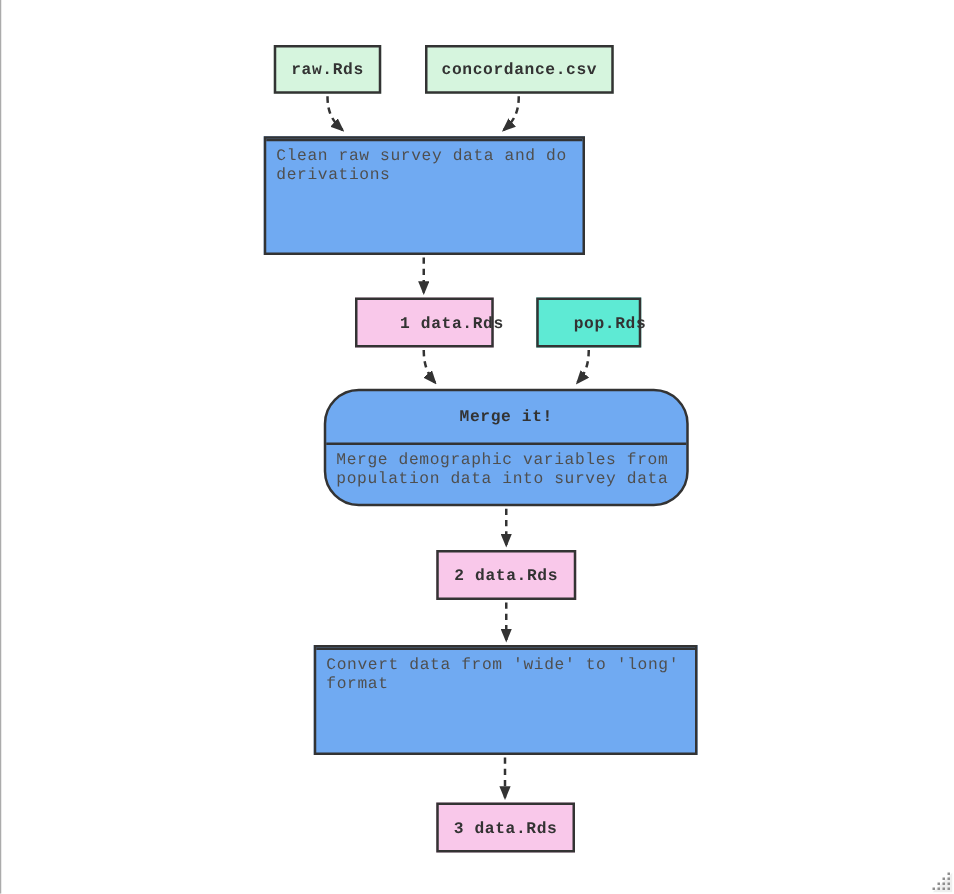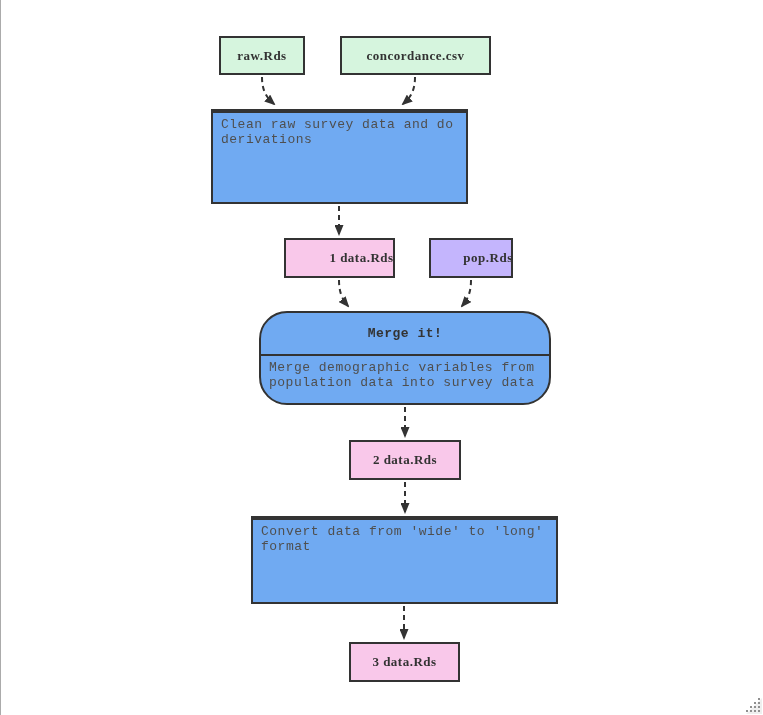--- a/index.html
+++ b/index.html
@@ -29,21 +29,21 @@
     stroke: var(--arrow, #333333);
     stroke-width: 2;
     stroke-dasharray: 5 4;
   }
   #arrowhead path { fill: var(--arrow, #333333); }
   .node {
     position: absolute;
     box-sizing: border-box;
     border: 2px solid var(--node-border, #333333);
   }
-  .node.data { display: flex; align-items: center; justify-content: center; font-family: Liberation Serif, serif; }
+  .node.data { display: flex; align-items: center; justify-content: center; }
   .node-label {
     font-size: 13px;
     font-weight: bold;
     letter-spacing: 0.5px;
     color: var(--title-text, #333333);
     white-space: nowrap;
   }
   .node.script { display: flex; flex-direction: column; }
   .node-title {
     display: flex;
@@ -102,21 +102,21 @@
       </div>
       <div class="node data" style="left: 339px; top: 36px; width: 151px; height: 39px; background: rgb(214, 245, 222);">
         <div class="node-label">concordance.csv</div>
       </div>
       <div class="node script" style="left: 210px; top: 109px; width: 257px; height: 95px; background: rgb(112, 170, 242);">
         <div class="node-desc">Clean raw survey data and do derivations</div>
       </div>
       <div class="node data" style="left: 283px; top: 238px; width: 111px; height: 40px; background: rgb(249, 200, 234); padding-left: 44px;">
         <div class="node-label">1 data.Rds</div>
       </div>
-      <div class="node data" style="left: 428px; top: 238px; width: 84px; height: 40px; background: #c4b5fd; padding-left: 34px;">
+      <div class="node data" style="left: 428px; top: 238px; width: 84px; height: 40px; background: #5eead4; padding-left: 34px;">
         <div class="node-label">pop.Rds</div>
       </div>
       <div class="node script" style="left: 258px; top: 311px; width: 292px; height: 94px; background: rgb(112, 170, 242); border-radius: 28px;">
         <div class="node-title" style="height: 41px;">Merge it!</div>
         <div class="node-desc">Merge demographic variables from population data into survey data</div>
       </div>
       <div class="node data" style="left: 348px; top: 440px; width: 112px; height: 40px; background: rgb(249, 200, 234);">
         <div class="node-label">2 data.Rds</div>
       </div>
       <div class="node script" style="left: 250px; top: 516px; width: 307px; height: 88px; background: rgb(112, 170, 242);">

